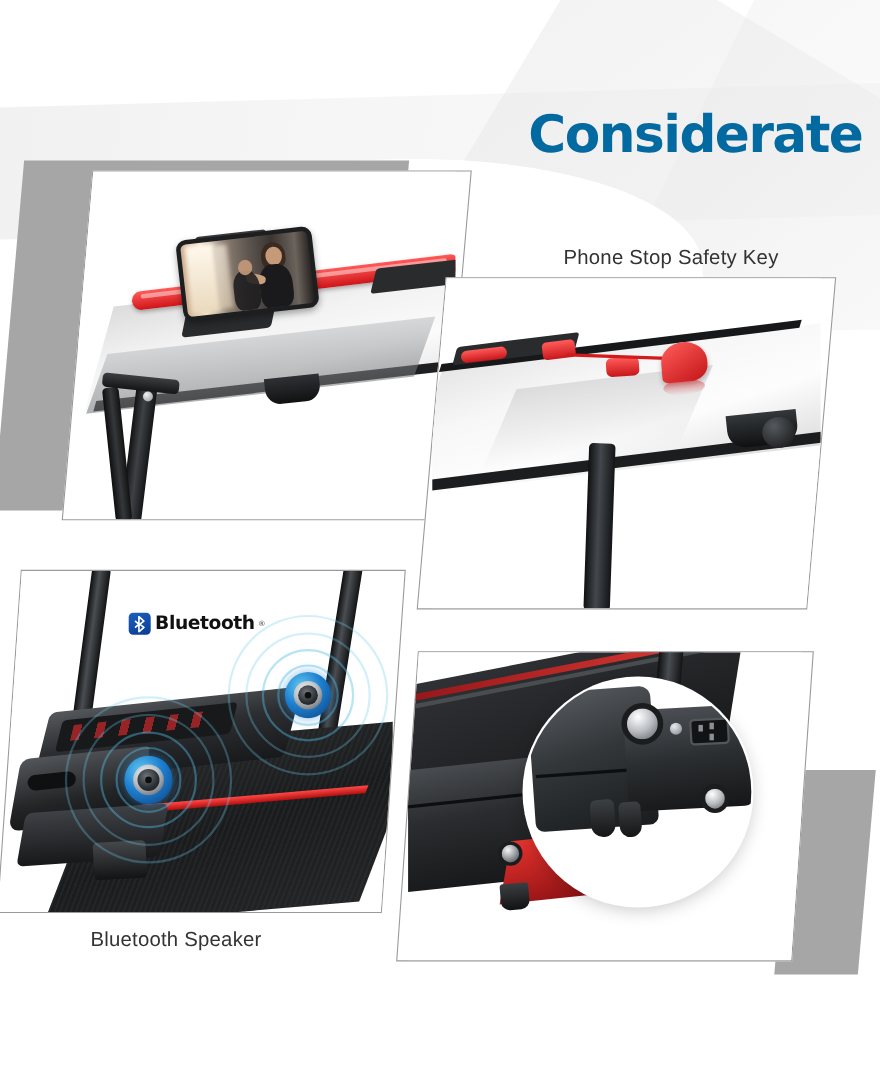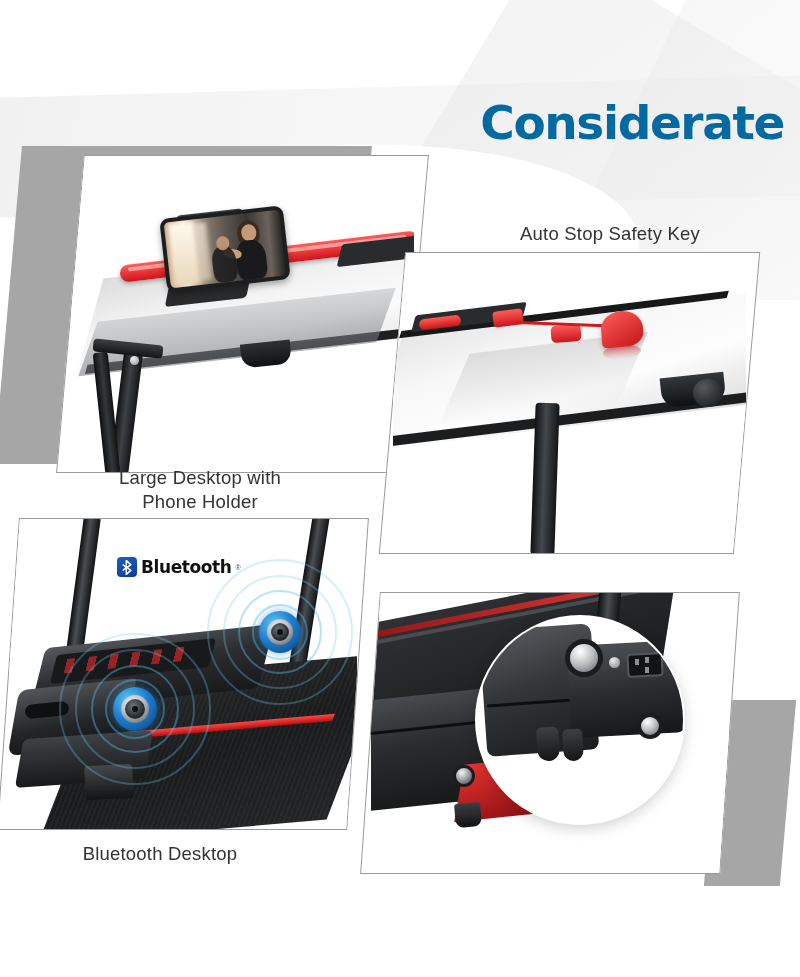--- a/index.html
+++ b/index.html
@@ -143,21 +143,21 @@
     <div class="bg-sweep" style="left:430px;top:60px;width:560px;height:300px;transform:rotate(31deg);opacity:.55;"></div>
     <div class="bg-sweep" style="left:600px;top:0px;width:300px;height:420px;transform:rotate(26deg);opacity:.35;"></div>
     <div class="bg-white-wave" style="left:-60px;top:148px;width:700px;height:260px;border-radius:60% 45% 0 0;transform:rotate(-3deg);"></div>
     <div class="bg-white-wave" style="left:-40px;top:300px;width:900px;height:700px;"></div>
   </div>
 
   <div class="headline" style="right:16px;top:100px;width:420px;">
     <span class="l1">Considerate</span>
   </div>
 
-  <div class="caption" style="left:430px;top:222px;width:360px;">Auto Stop Safety Key</div>
+  <div class="caption" style="left:430px;top:222px;width:360px;">Phone Stop Safety Key</div>
 
   <div class="gray-frame" style="left:8px;top:146px;width:350px;height:318px;transform:skewX(-5deg) rotate(0deg);"></div>
 
   <div class="panel" style="left:70px;top:155px;width:345px;height:318px;transform:skewX(-5deg);">
     <div class="panel-inner" style="transform:skewX(5deg);">
 
       <div class="art" style="left:18px;top:104px;width:360px;height:92px;
                   background:linear-gradient(172deg,#dcdcdc 0%,#f2f2f2 35%,#fbfbfb 70%,#e8e8e8 100%);
                   transform:rotate(-6.5deg) skewX(-22deg);"></div>
       <div class="art" style="left:14px;top:188px;width:368px;height:9px;background:#1e1f21;
@@ -202,22 +202,20 @@
       <div class="art blk" style="left:22px;top:186px;width:70px;height:13px;border-radius:4px;
                   transform:rotate(6deg);background:linear-gradient(180deg,#3c3f42,#141516);"></div>
       <div class="art" style="left:59px;top:200px;width:9px;height:9px;border-radius:50%;
                   background:radial-gradient(circle at 35% 30%,#f2f2f2,#8e9295);"></div>
 
       <div class="art blk" style="left:170px;top:186px;width:50px;height:24px;border-radius:0 0 14px 14px;
                   transform:rotate(-6deg);background:linear-gradient(180deg,#2e3134,#101113);"></div>
     </div>
   </div>
 
-  <div class="caption" style="left:40px;top:466px;width:320px;">Large Desktop with
-Phone Holder</div>
 
   <div class="panel" style="left:392px;top:252px;width:355px;height:302px;transform:skewX(-5deg);">
     <div class="panel-inner" style="transform:skewX(5deg);">
 
       <div class="art" style="left:-10px;top:62px;width:390px;height:110px;
                   background:linear-gradient(168deg,#e6e6e6 0%,#f7f7f7 30%,#fdfdfd 62%,#dcdcdc 100%);
                   transform:rotate(-7deg) skewX(-24deg);"></div>
       <div class="art" style="left:-12px;top:160px;width:396px;height:10px;background:#1c1d1f;
                   transform:rotate(-7deg) skewX(-24deg);"></div>
       <div class="art" style="left:6px;top:58px;width:330px;height:7px;background:#17181a;
@@ -324,21 +322,21 @@
           <svg width="11" height="15" viewBox="0 0 11 15" aria-hidden="true">
             <path d="M4.3 0.6 L8.8 4.6 L4.3 8.1 L4.3 0.6 M4.3 6.9 L8.8 10.4 L4.3 14.4 L4.3 6.9 M4.3 7.5 L1.2 4.9 M4.3 7.5 L1.2 10.1" fill="none" stroke="#ffffff" stroke-width="1.5" stroke-linejoin="round" stroke-linecap="round"></path>
           </svg>
         </span>
         <span class="bt-word">Bluetooth</span>
         <span class="bt-reg">®</span>
       </div>
     </div>
   </div>
 
-  <div class="caption" style="left:10px;top:842px;width:300px;">Bluetooth Desktop</div>
+  <div class="caption" style="left:10px;top:842px;width:300px;">Bluetooth Speaker</div>
 
   <div class="gray-frame" style="left:712px;top:700px;width:76px;height:186px;transform:skewX(-5deg);"></div>
 
   <div class="panel" style="left:370px;top:592px;width:360px;height:282px;transform:skewX(-4deg);">
     <div class="panel-inner" style="transform:skewX(4deg);">
 
       <div class="art" style="left:-40px;top:6px;width:340px;height:120px;
                   background:linear-gradient(170deg,#303235,#17181a);
                   transform:rotate(-11deg) skewX(-20deg);"></div>
       <div class="art" style="left:-30px;top:14px;width:320px;height:6px;

